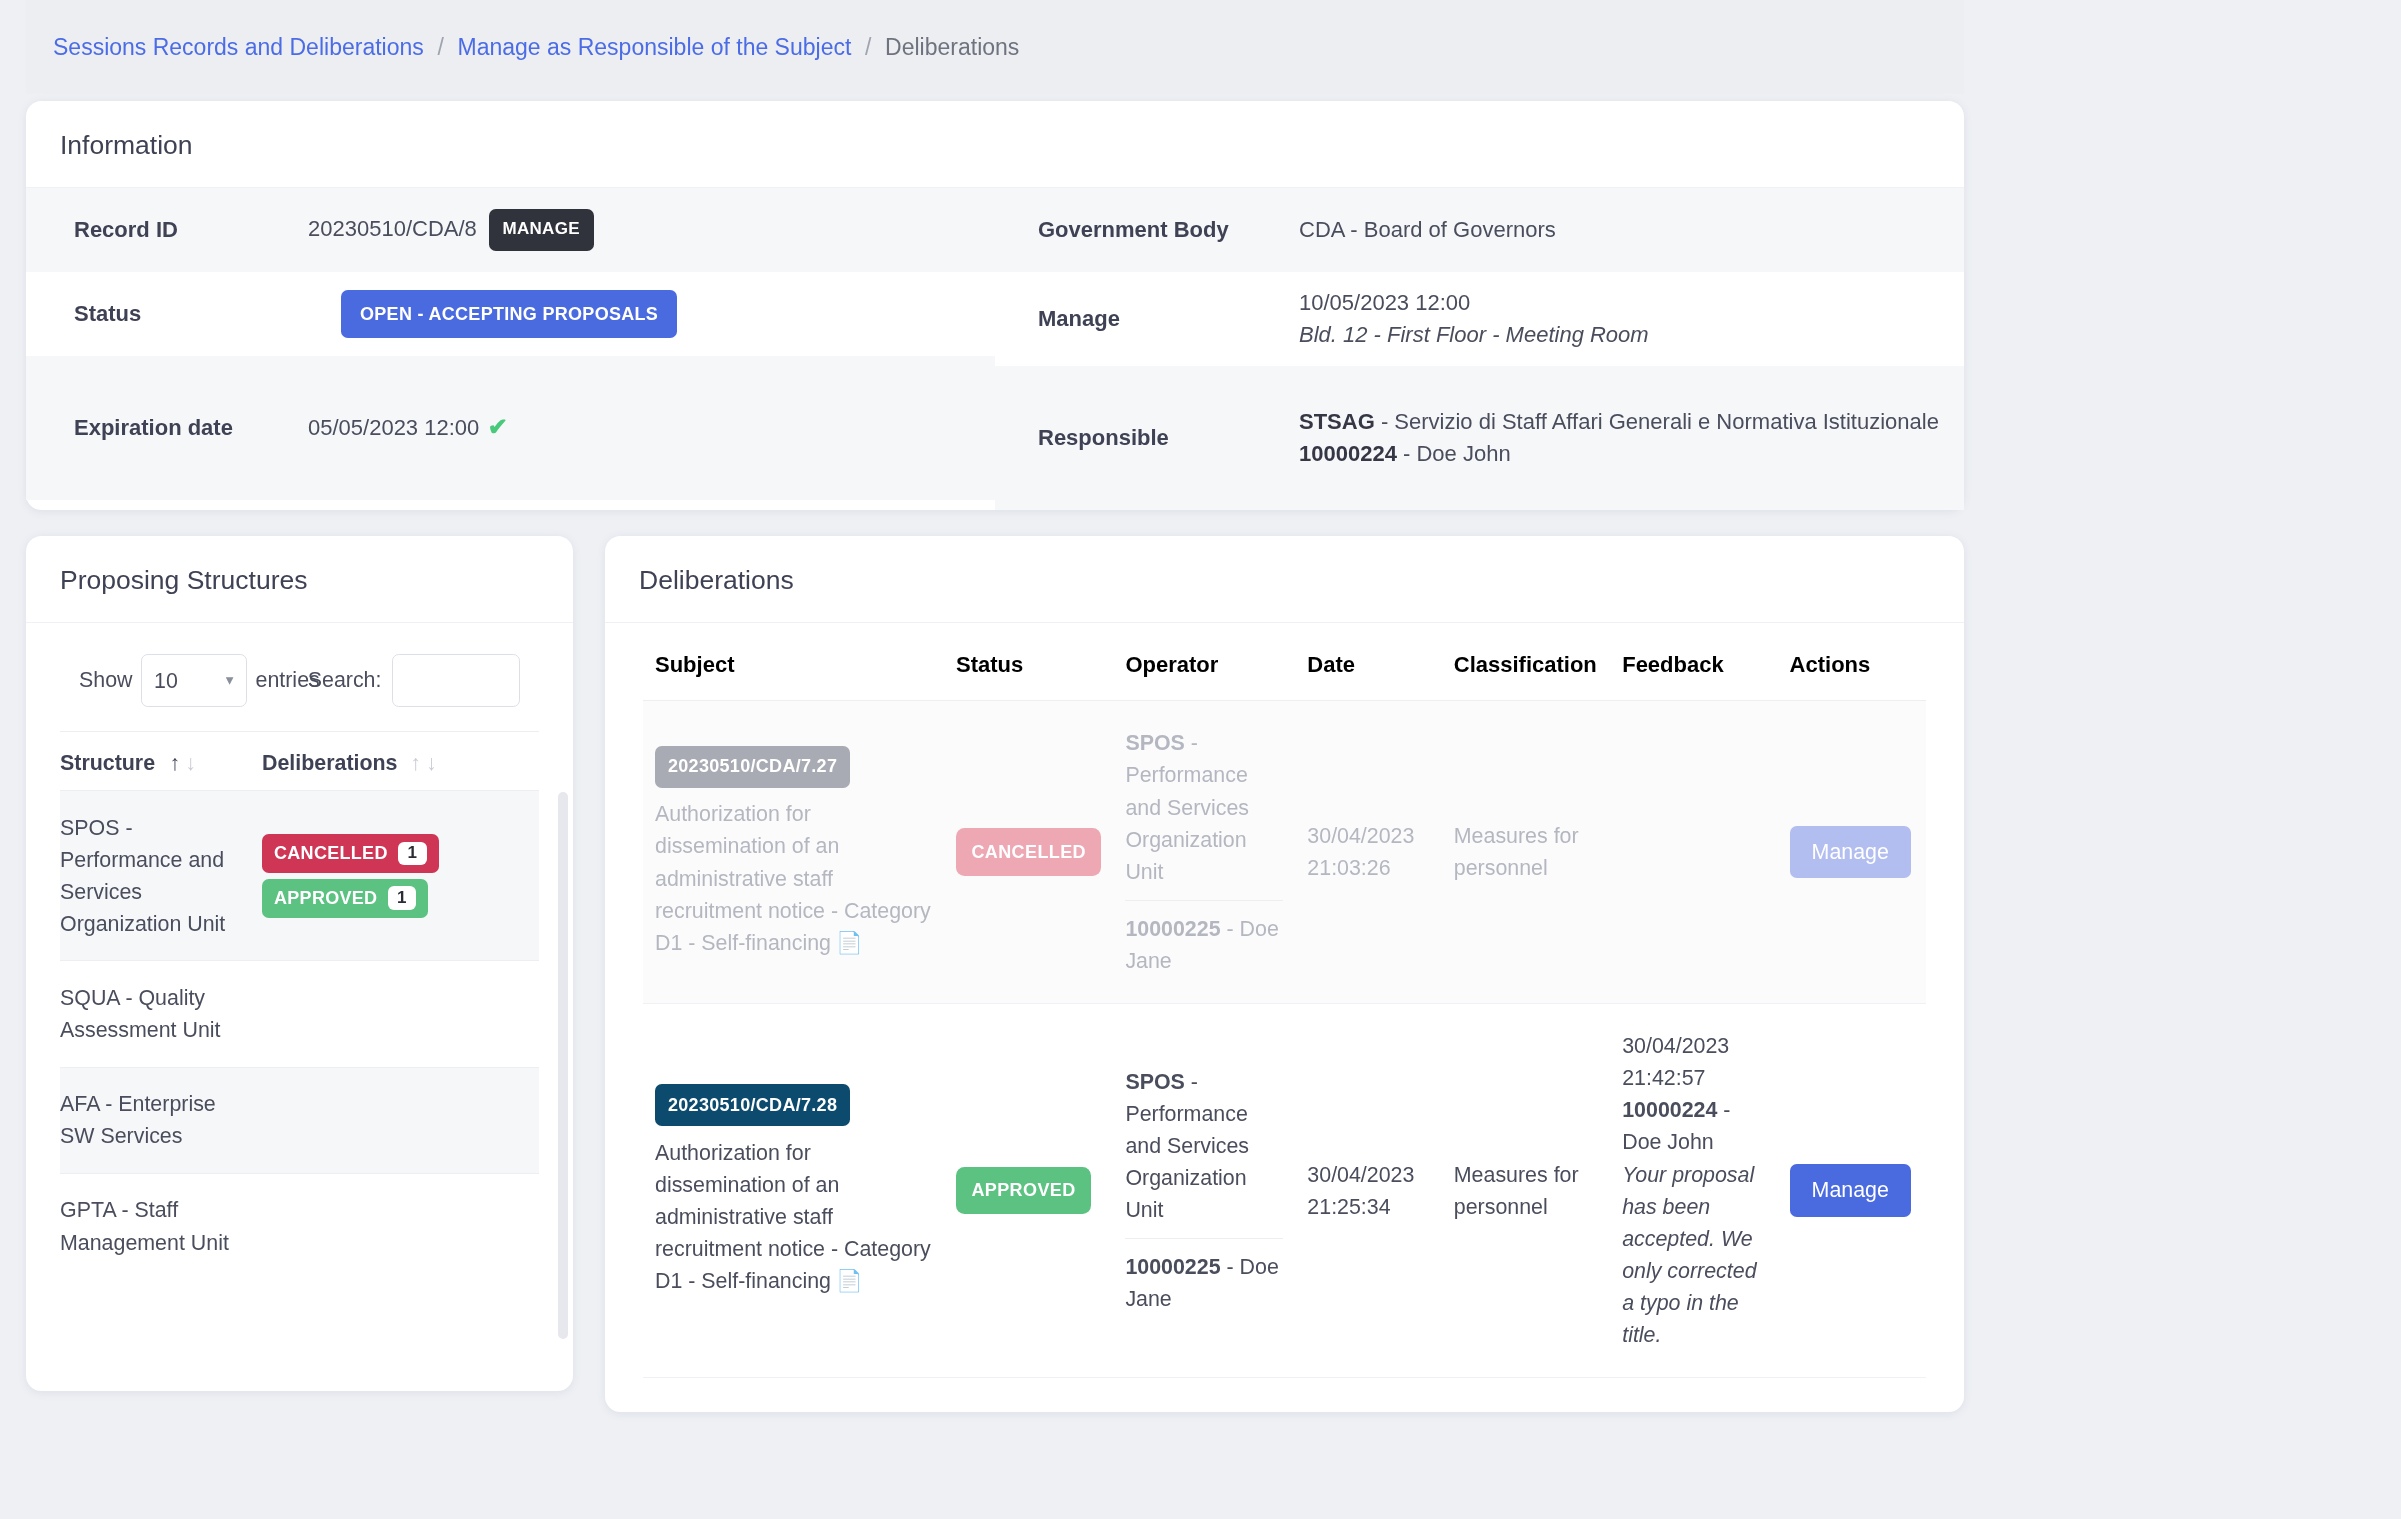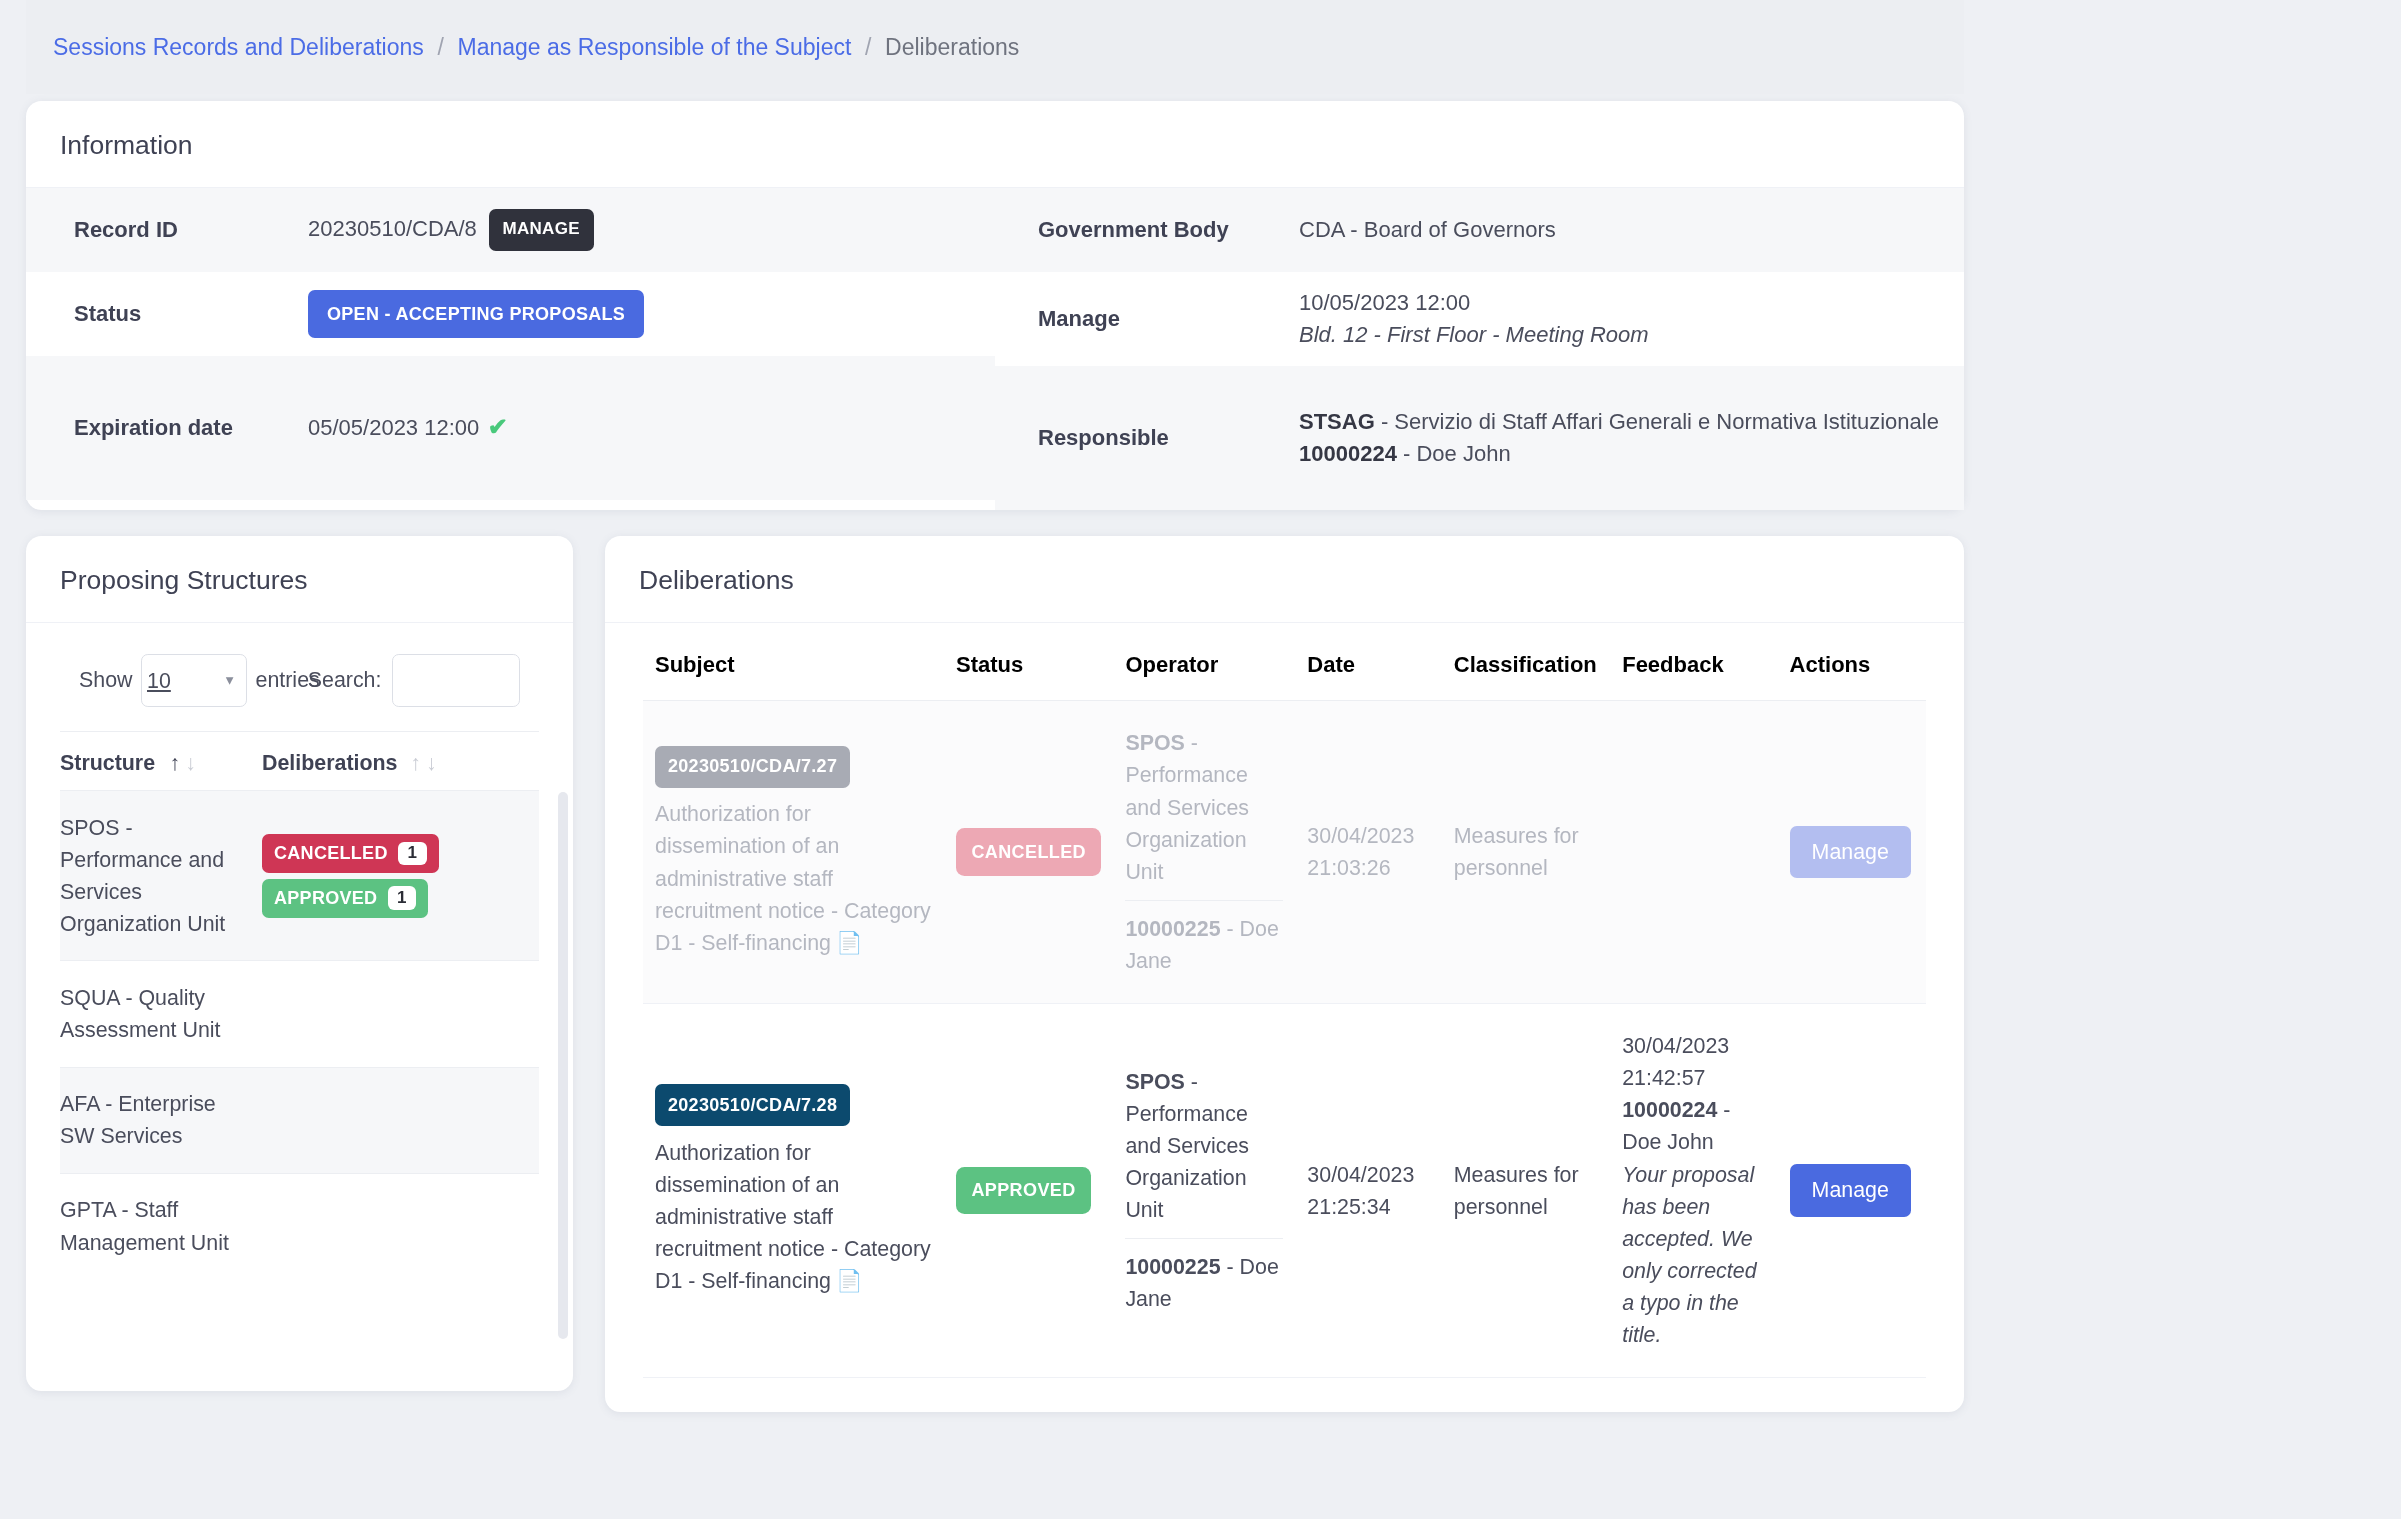--- a/index.html
+++ b/index.html
@@ -64,21 +64,21 @@
 
   .badge {
     display: inline-block;
     border-radius: 6.8px;
     font-weight: bold;
     letter-spacing: 0.3px;
     color: #fff;
     vertical-align: middle;
   }
   .badge-dark { background: #30323c; font-size: 17px; padding: 8.5px 13.7px; margin-left: 12px; }
-  .badge-primary { background: #4a6ae0; font-size: 18px; padding: 11px 19px; }
+  .badge-primary { background: #4a6ae0; font-size: 18px; padding: 11px 19px; margin-left: 33px; }
   .check { color: #49c97c; font-size: 24px; margin-left: 8.5px; font-weight: bold; }
 
   
   .lower { display: flex; gap: 32px; margin-top: 26px; align-items: flex-start; }
   #proposing-card { width: 547px; height: 855px; overflow: hidden; position: relative; }
   #deliberations-card { flex: 1; }
 
   
   .ps-body { padding: 0 34px; }
   .ps-controls {
@@ -90,26 +90,25 @@
     white-space: nowrap;
   }
   .ps-select {
     appearance: none;
     -webkit-appearance: none;
     border: 1.7px solid #dcdfe6;
     border-radius: 6.8px;
     height: 53px;
     width: 106px;
     font-size: 21.4px;
-    padding: 0 5px;
+    padding: 0 12px;
     color: #4a4d5c;
     background: #fff;
     font-family: "Liberation Sans", sans-serif;
     margin: 0 8.5px;
-    text-decoration: underline;
   }
   .select-wrap { position: relative; display: inline-block; }
   .select-wrap .chev {
     position: absolute; right: 22px; top: 50%;
     transform: translateY(-55%);
     pointer-events: none; color: #8b8f9c; font-size: 15.4px;
   }
   .ps-search-label { margin-left: -12px; }
   .ps-search-input {
     border: 1.7px solid #dcdfe6;

